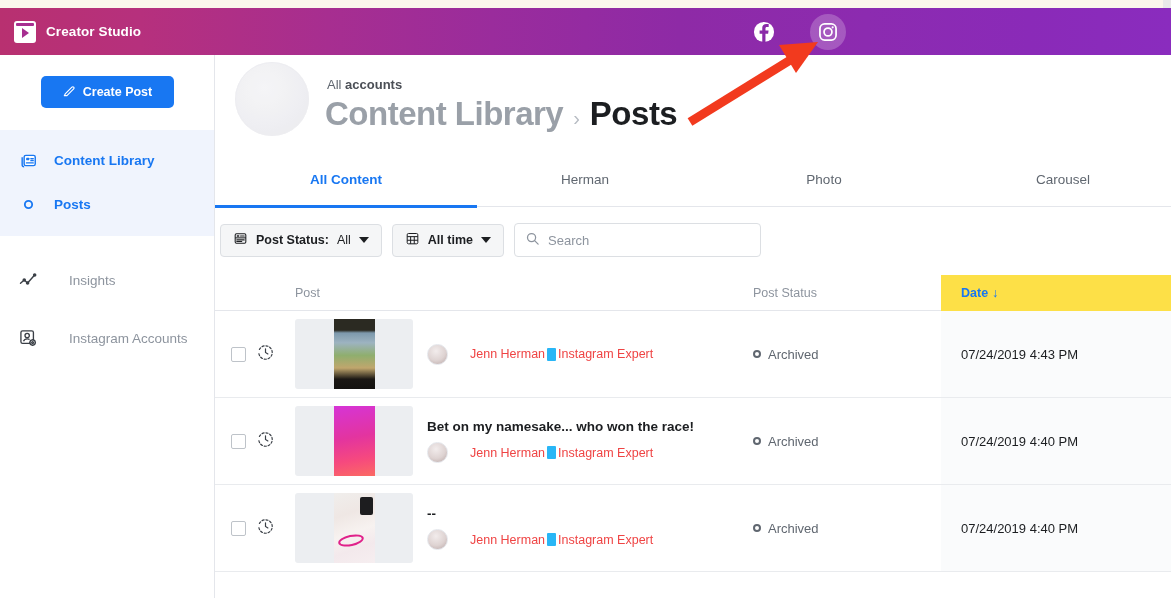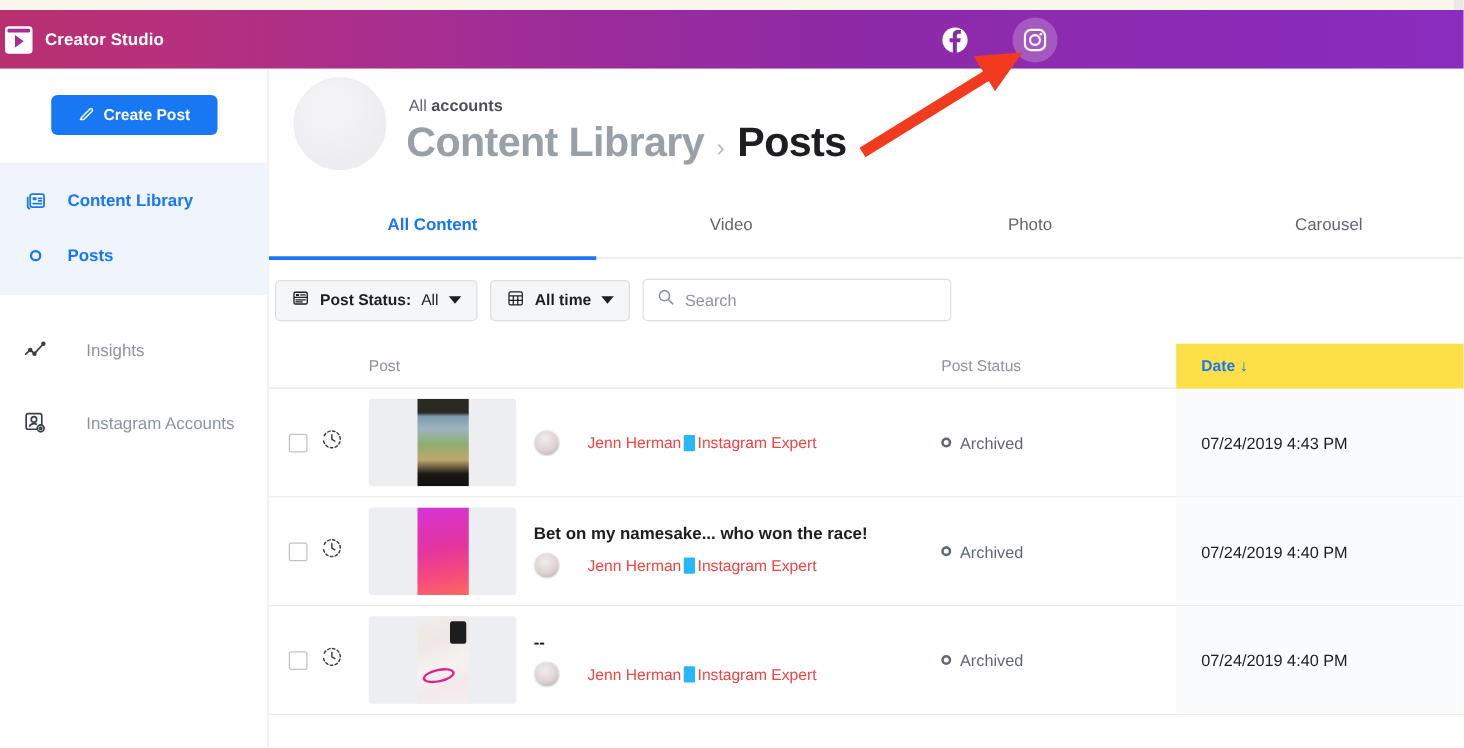--- a/index.html
+++ b/index.html
@@ -37,21 +37,21 @@
         #a72e90 28%,
         #9a2c9c 42%,
         #8e2aa6 58%,
         #8c2bb0 74%,
         #8a2ab8 88%,
         #8a2cbe 100%);
     display: flex; align-items: center;
   }
   .brand {
     display: flex; align-items: center; gap: 10px;
-    margin-left: 4px;
+    margin-left: 14px;
   }
   .brand-logo {
     width: 22px; height: 22px;
     background: #fff;
     border-radius: 3px;
     position: relative;
     display: flex; align-items: center; justify-content: center;
   }
   .brand-logo .bar {
     position: absolute; top: 2px; left: 2px; right: 2px; height: 3px;
@@ -341,21 +341,21 @@
         <span class="t-sep">›</span>
         <span class="t-cur">Posts</span>
       </div>
     </div>
 
     <div class="tabs">
       <div class="tab active">
           <span>All Content</span>
         </div>
       <div class="tab">
-          <span>Video</span>
+          <span>Herman</span>
         </div>
       <div class="tab">
           <span>Photo</span>
         </div>
       <div class="tab">
           <span>Carousel</span>
         </div>
     </div>
 
     <div class="filters">

